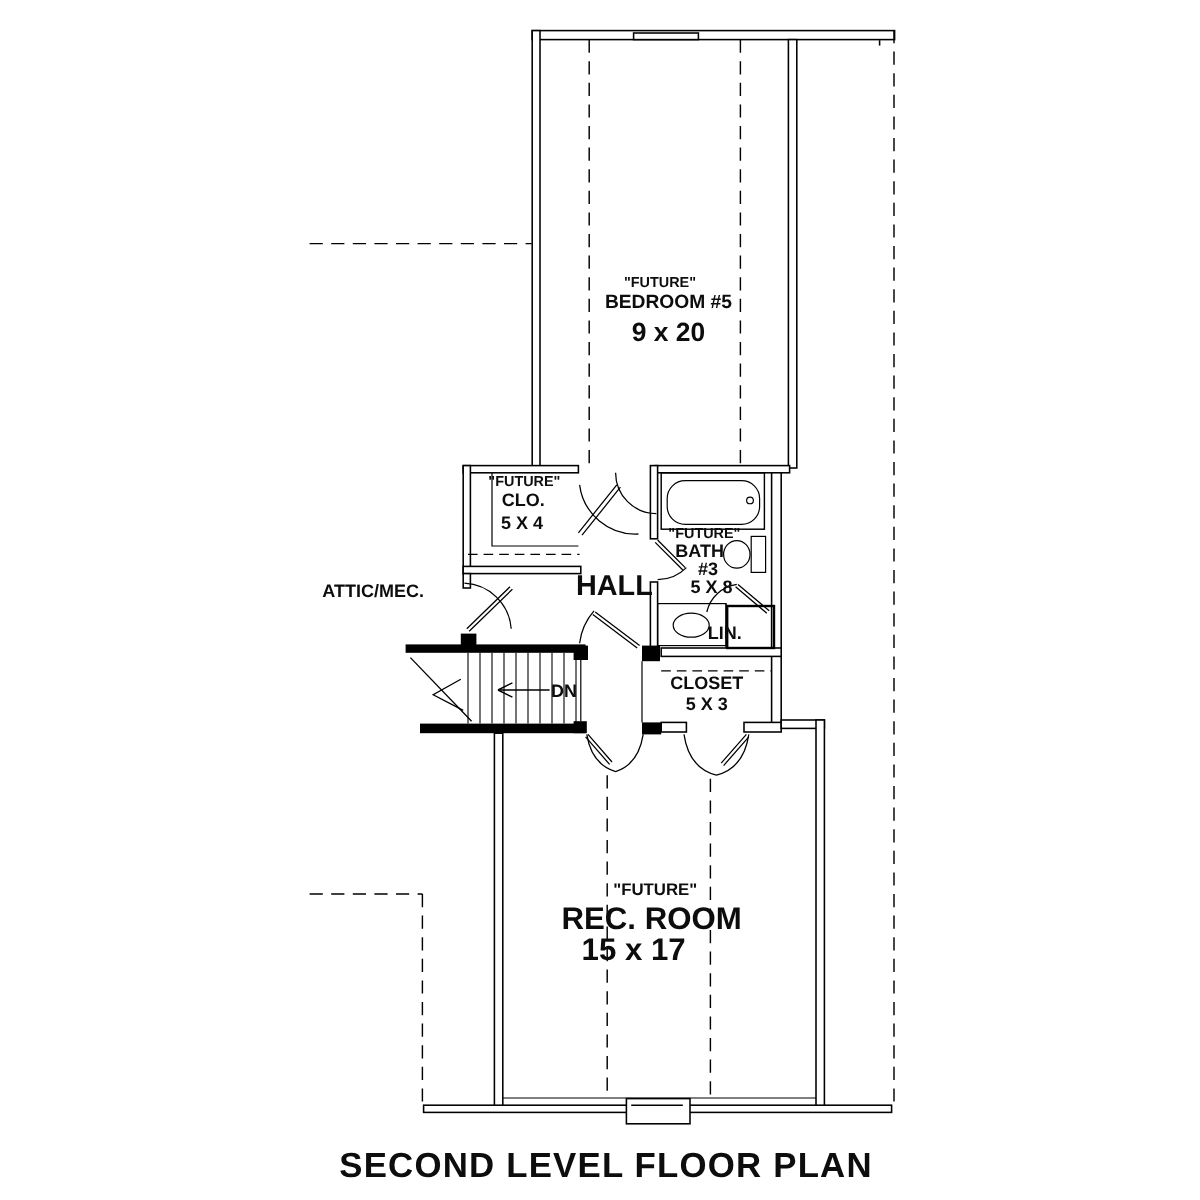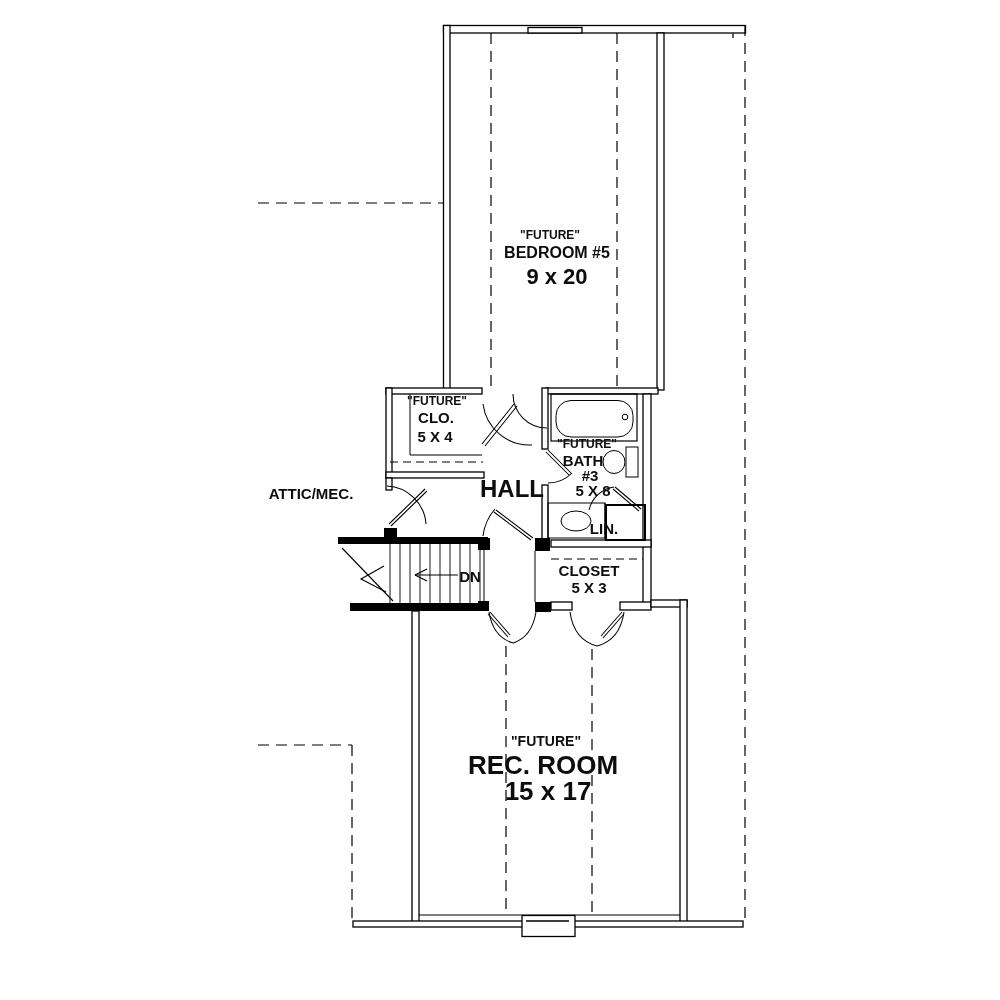--- a/index.html
+++ b/index.html
@@ -164,15 +164,16 @@
   <div class="lbl f15" style="left:311px;top:493px">ATTIC/MEC.</div>
   <div class="lbl f18" style="left:512px;top:489px">HALL</div>
   <div class="lbl f15" style="left:604px;top:528px">LIN.</div>
   <div class="lbl f15" style="left:470px;top:576px">DN</div>
 
   <div class="lbl f15" style="left:589px;top:570px">CLOSET</div>
   <div class="lbl f15" style="left:589px;top:587px">5 X 3</div>
 
   <div class="lbl f14" style="left:546px;top:741px">"FUTURE"</div>
   <div class="lbl f19" style="left:543px;top:765px">REC. ROOM</div>
-  <div class="lbl f26" style="left:548px;top:791px">15 x 17</div>
+  <div class="lbl f26" style="left:528px;top:791px">15 x 17</div>
 
+  <div class="lbl title" style="left:505px;top:972px">SECOND LEVEL FLOOR PLAN</div>
 </div>
 
 </body></html>

